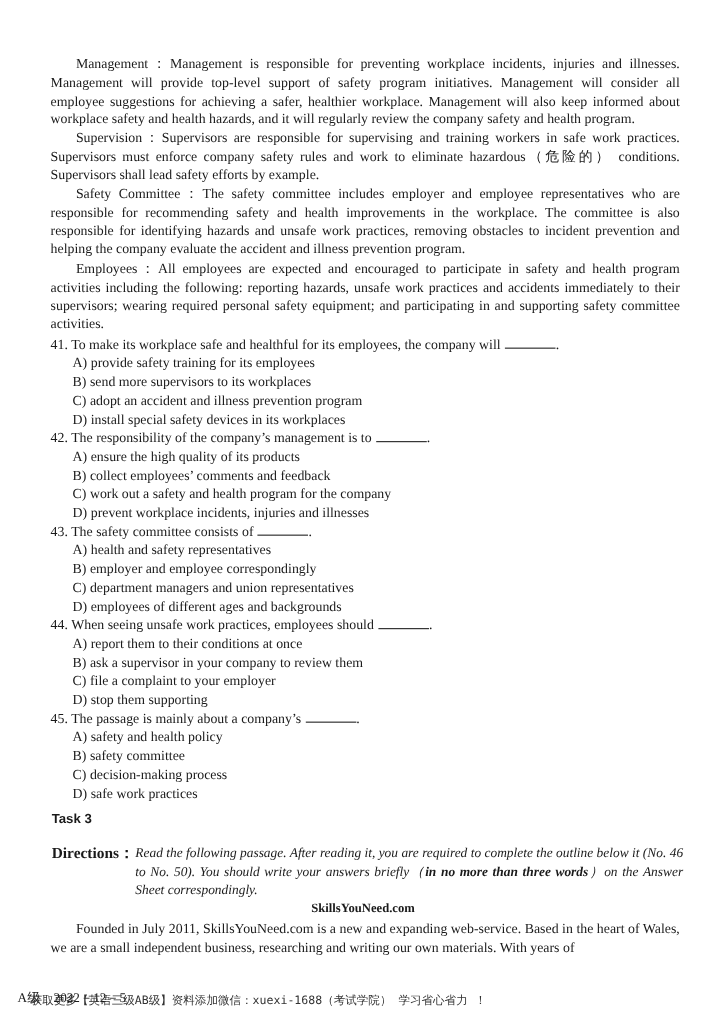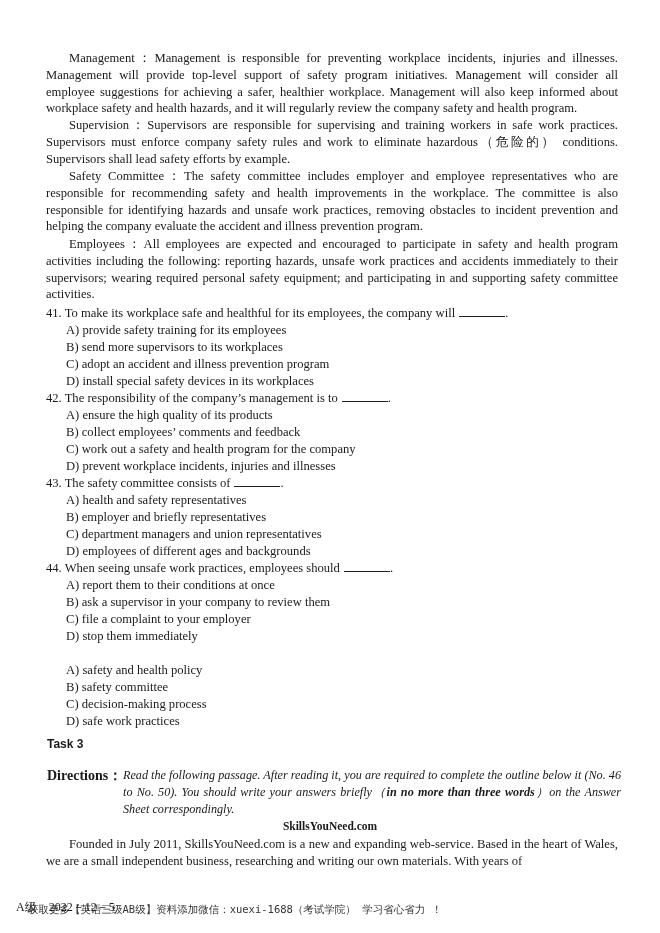--- a/index.html
+++ b/index.html
@@ -76,30 +76,31 @@
   <p class="opt" style="top:373px;"><span>D)</span> <span>install special safety devices in its workplaces</span></p>
 
   <p class="q" style="top:390px;"><span>42.</span> <span>The responsibility of the company’s management is to</span><span class="blank"></span><span>.</span></p>
   <p class="opt" style="top:407px;text-align:right;"><span>A)</span> <span>ensure the high quality of its products</span></p>
   <p class="opt" style="top:424px;"><span>B)</span> <span>collect employees’ comments and feedback</span></p>
   <p class="opt" style="top:441px;"><span>C)</span> <span>work out a safety and health program for the company</span></p>
   <p class="opt" style="top:458px;text-align:center;"><span>D)</span> <span>prevent workplace incidents, injuries and illnesses</span></p>
 
   <p class="q" style="top:475px;"><span>43.</span> <span>The safety committee consists of</span><span class="blank"></span><span>.</span></p>
   <p class="opt" style="top:492px;"><span>A)</span> <span>health and safety representatives</span></p>
-  <p class="opt" style="top:509px;"><span>B)</span> <span>employer and briefly representatives</span></p>
+  <p class="opt" style="top:509px;"><span>B)</span> <span>employer and employee correspondingly</span></p>
   <p class="opt" style="top:526px;"><span>C)</span> <span>department managers and union representatives</span></p>
   <p class="opt" style="top:543px;"><span>D)</span> <span>employees of different ages and backgrounds</span></p>
 
   <p class="q" style="top:560px;"><span>44.</span> <span>When seeing unsafe work practices, employees should</span><span class="blank"></span><span>.</span></p>
   <p class="opt" style="top:577px;"><span>A)</span> <span>report them to their conditions at once</span></p>
   <p class="opt" style="top:594px;"><span>B)</span> <span>ask a supervisor in your company to review them</span></p>
   <p class="opt" style="top:611px;"><span>C)</span> <span>file a complaint to your employer</span></p>
-  <p class="opt" style="top:628px;"><span>D)</span> <span>stop them immediately</span></p>
+  <p class="opt" style="top:628px;"><span>D)</span> <span>stop them supporting</span></p>
 
+  <p class="q" style="top:645px;"><span>45.</span> <span>The passage is mainly about a company’s</span><span class="blank"></span><span>.</span></p>
   <p class="opt" style="top:662px;"><span>A)</span> <span>safety and health policy</span></p>
   <p class="opt" style="top:679px;"><span>B)</span> <span>safety committee</span></p>
   <p class="opt" style="top:696px;"><span>C)</span> <span>decision-making process</span></p>
   <p class="opt" style="top:713px;"><span>D)</span> <span>safe work practices</span></p>
 
   <h2 class="task-title">Task 3</h2>
   <p class="dir-label">Directions：</p>
   <p class="dir-text"><span>Read the following passage. After reading it, you are required to complete the outline below it (No. 46 to No. 50). You should write your answers briefly（</span><b>in no more than three words</b><span>）on the Answer Sheet correspondingly.</span></p>
 
   <p class="site-title">SkillsYouNeed.com</p>

